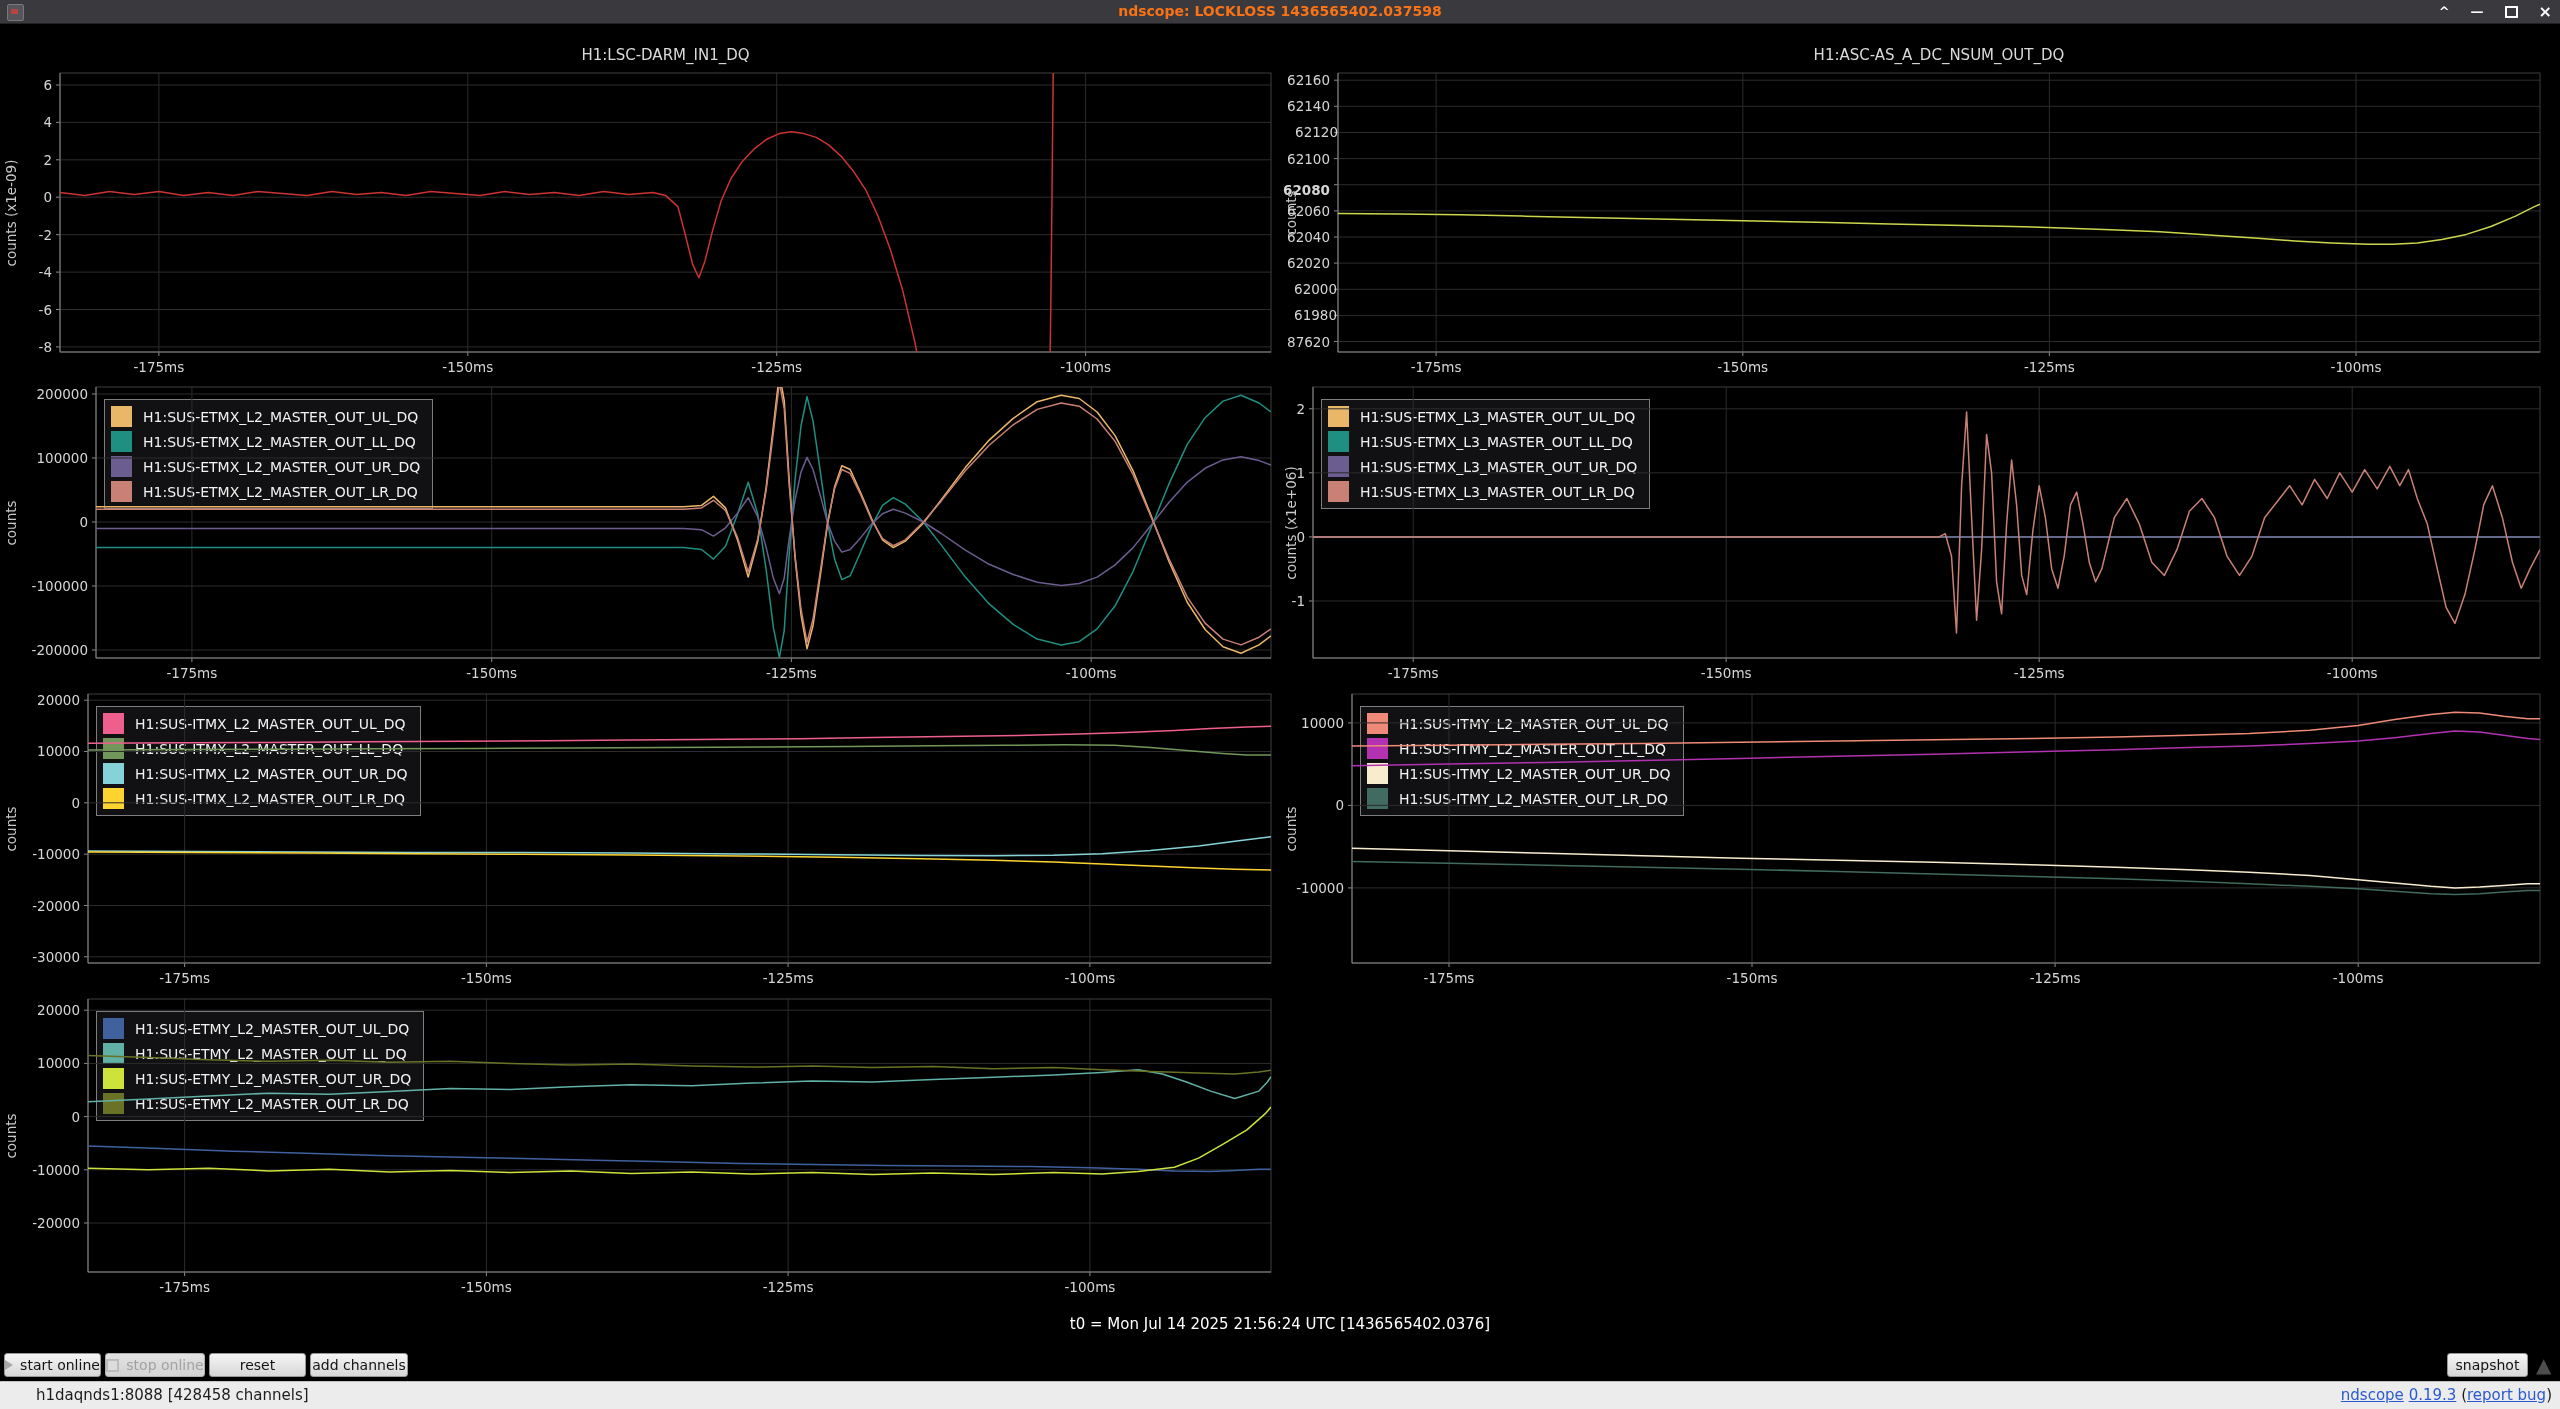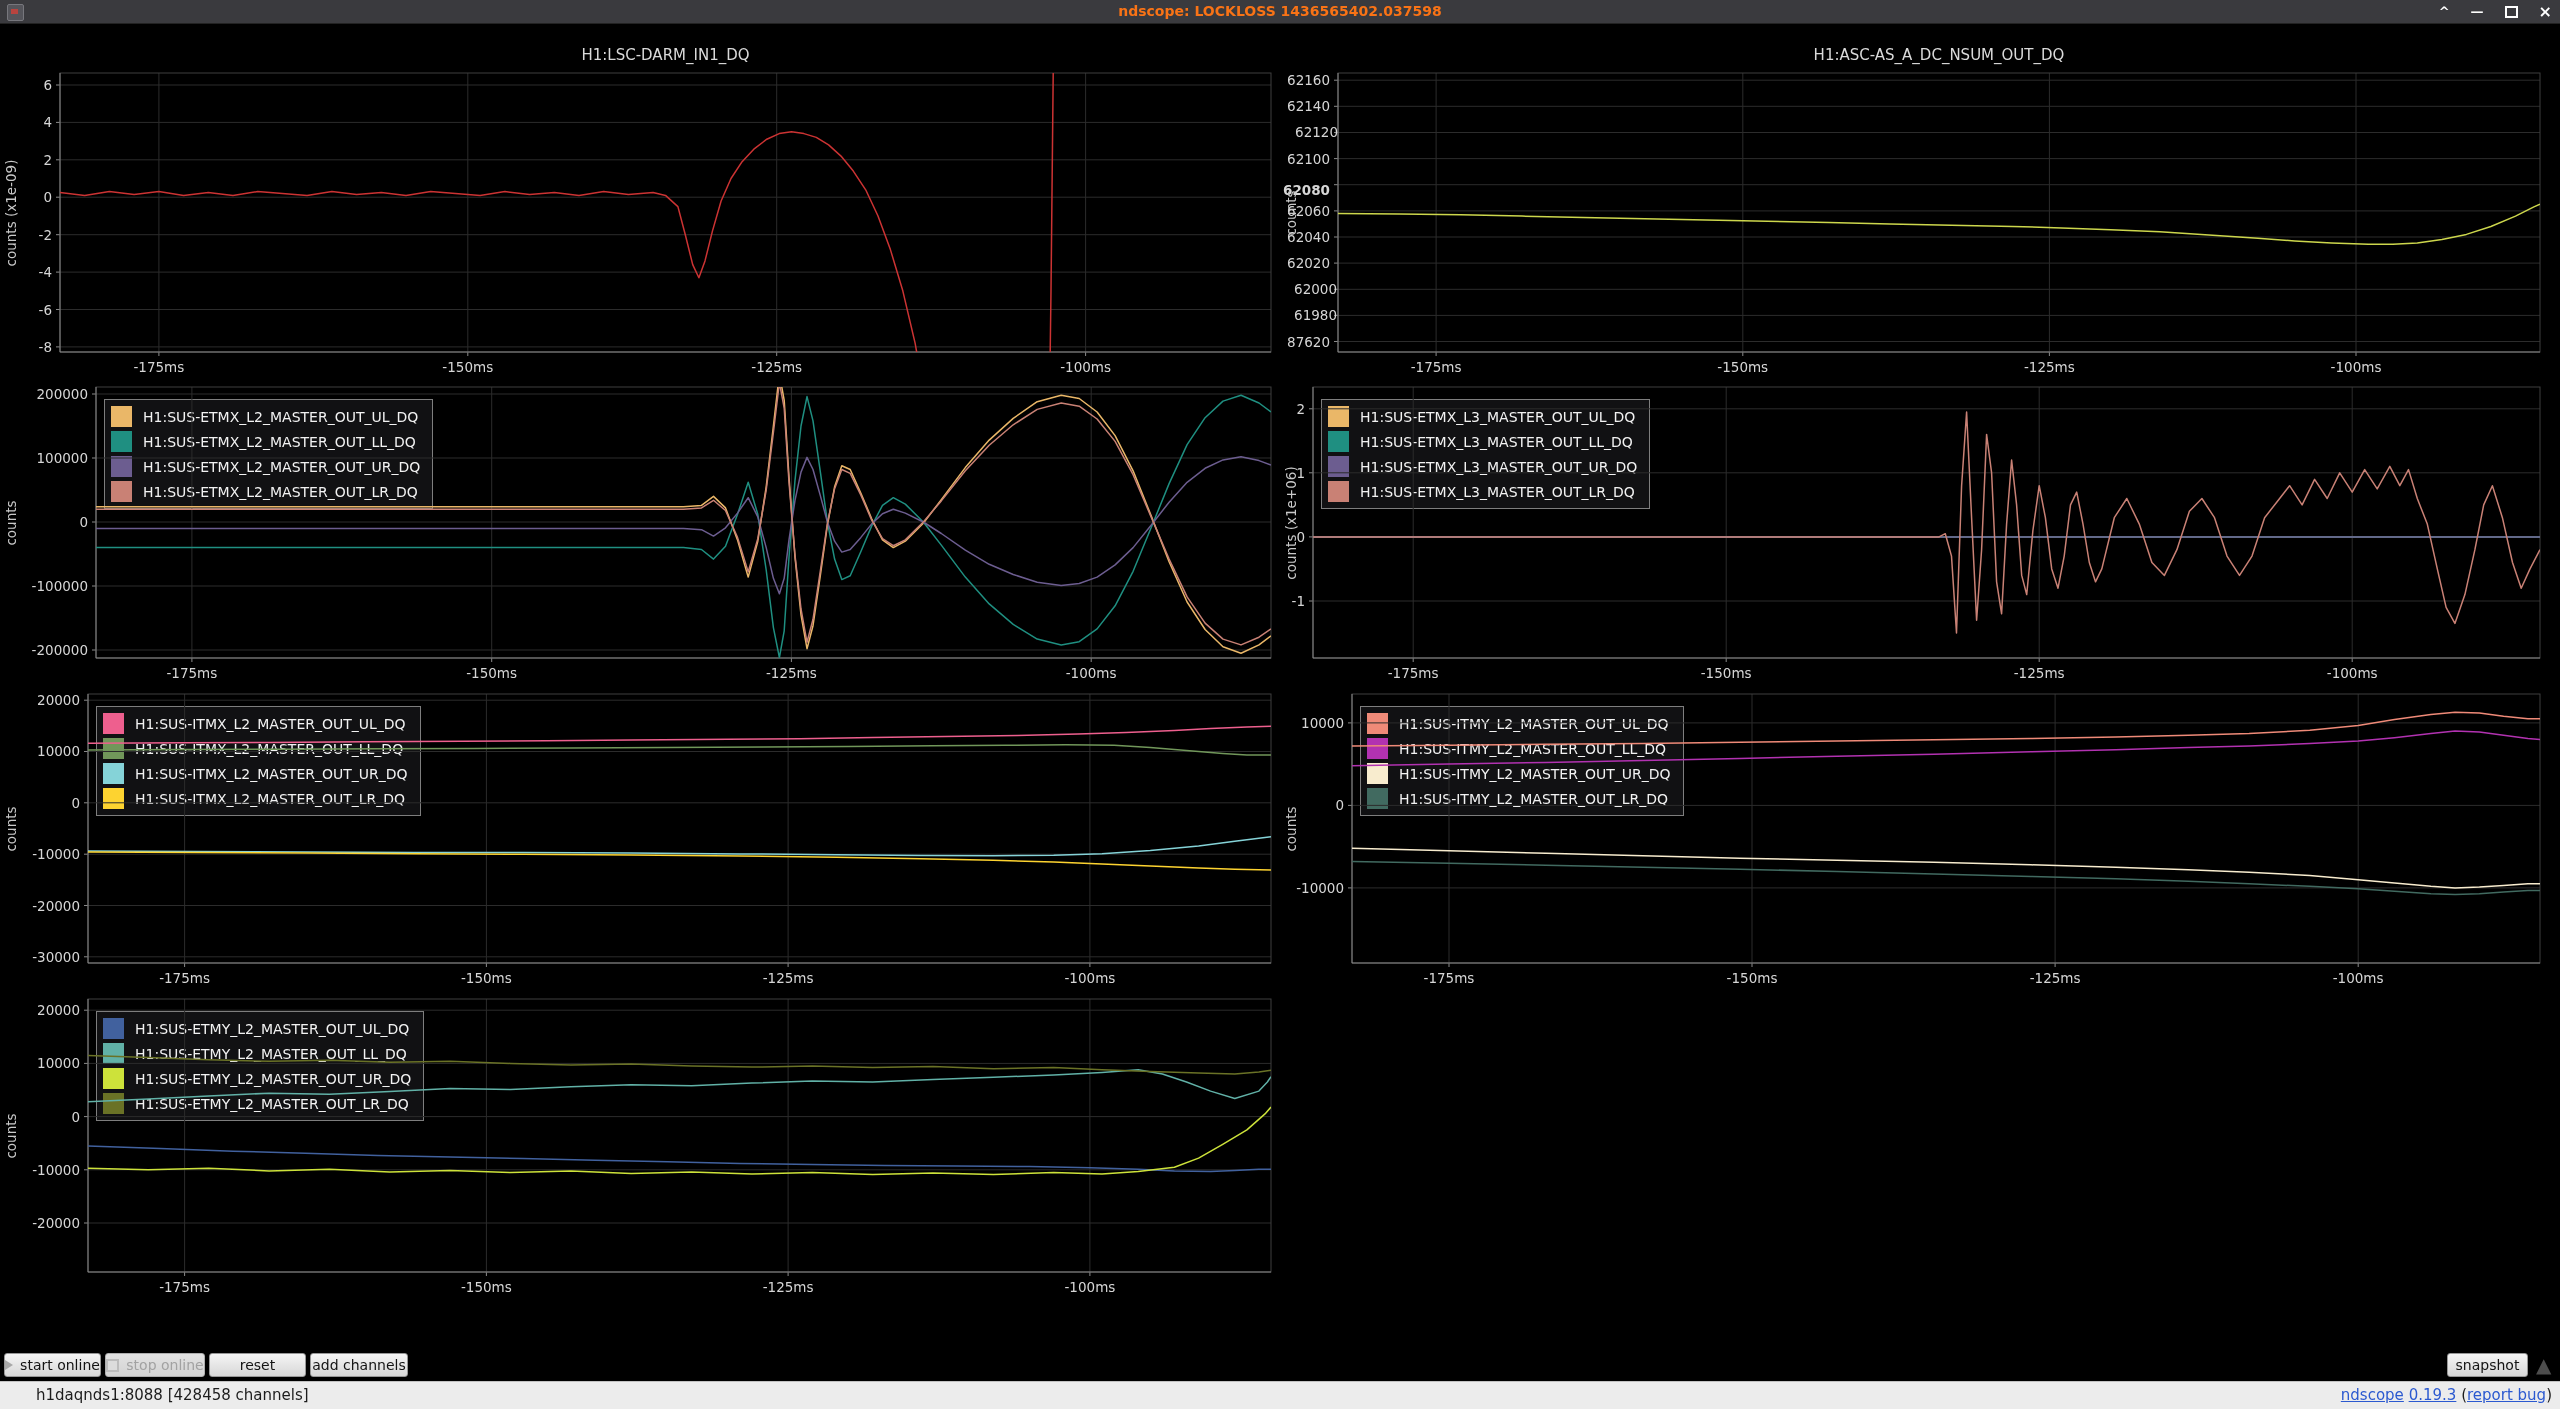--- a/index.html
+++ b/index.html
@@ -472,20 +472,21 @@
       <div class="ytick" style="width: 68px; left: 12px; top: 115.608px;">0</div>
       <div class="ytick" style="width: 68px; left: 12px; top: 168.825px;">-10000</div>
       <div class="ytick" style="width: 68px; left: 12px; top: 222.041px;">-20000</div>
       <div class="xtick" style="left: 139.571px; top: 286px;">-175ms</div>
       <div class="xtick" style="left: 441.357px; top: 286px;">-150ms</div>
       <div class="xtick" style="left: 743.143px; top: 286px;">-125ms</div>
       <div class="xtick" style="left: 1044.93px; top: 286px;">-100ms</div>
       <div class="ylabel" style="left: -108px; top: 134.5px;">counts</div>
     </div>
 
+  <div class="t0-label">t0 = Mon Jul 14 2025 21:56:24 UTC [1436565402.0376]</div>
 
   <div class="toolbar">
     <div class="tbtn" style="left:4px;width:97px">
       <span class="play-ic"></span>
       <span>start online</span>
     </div>
     <div class="tbtn disabled" style="left:105px;width:100px">
       <span class="stop-ic"></span>
       <span>stop online</span>
     </div>

